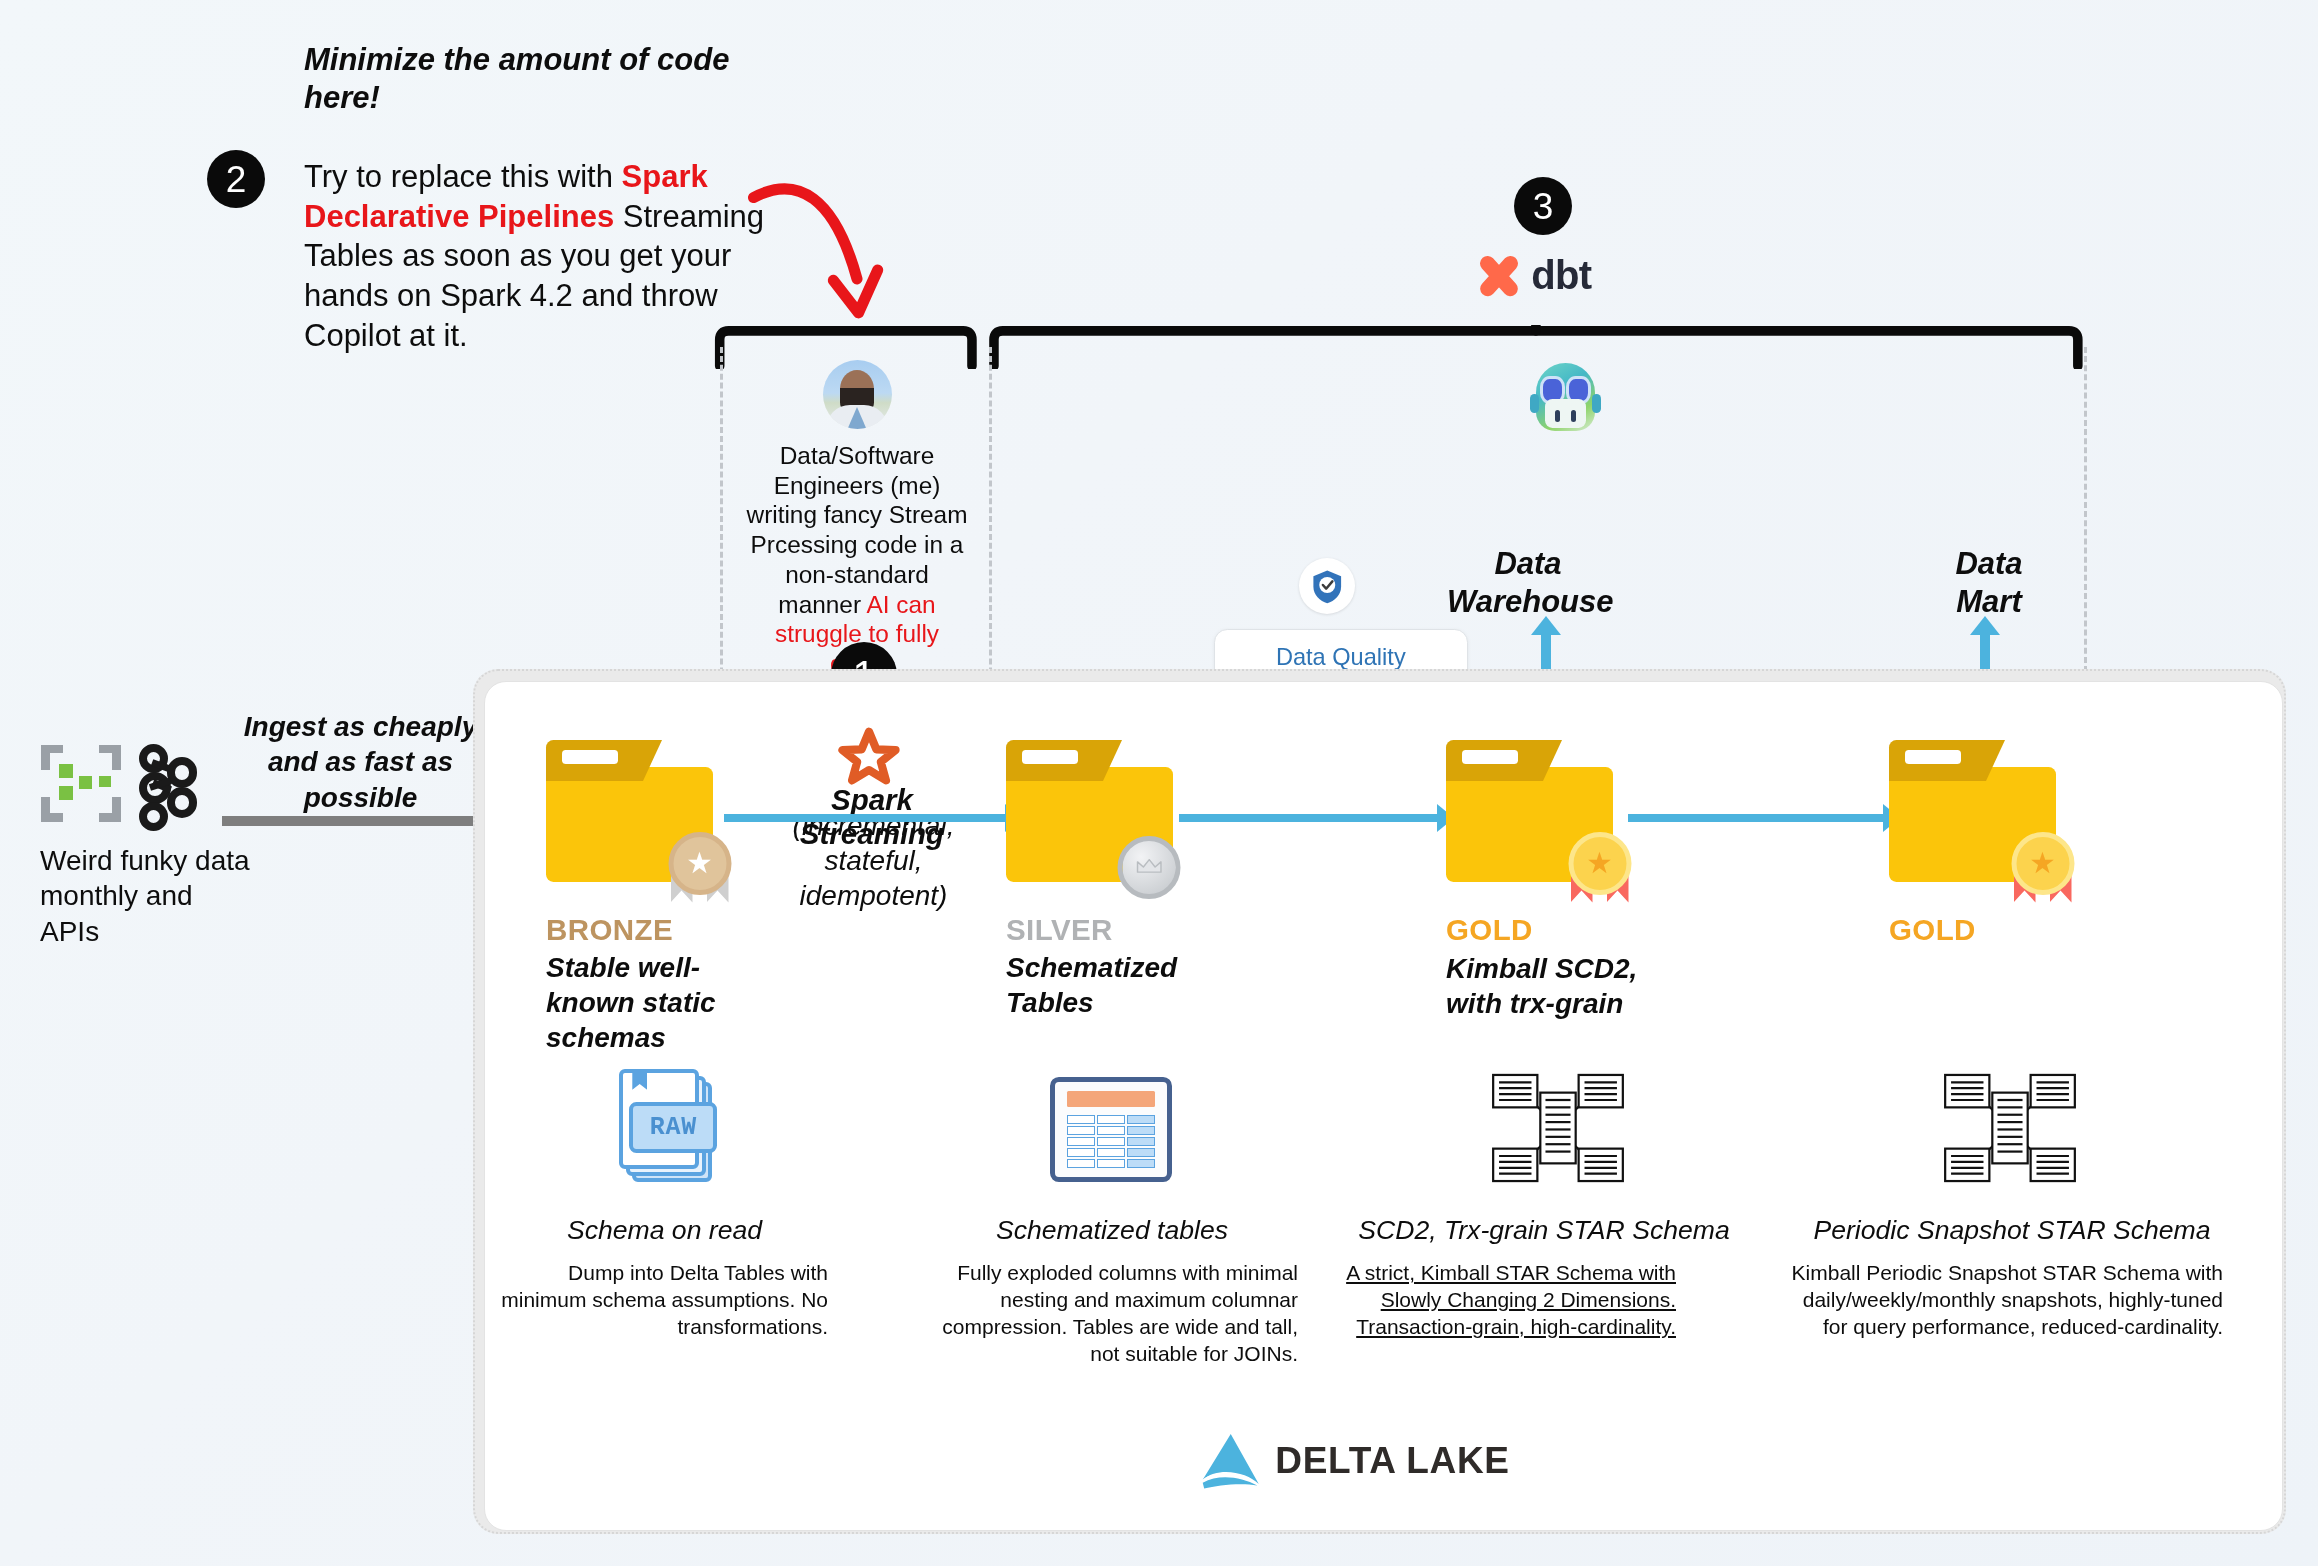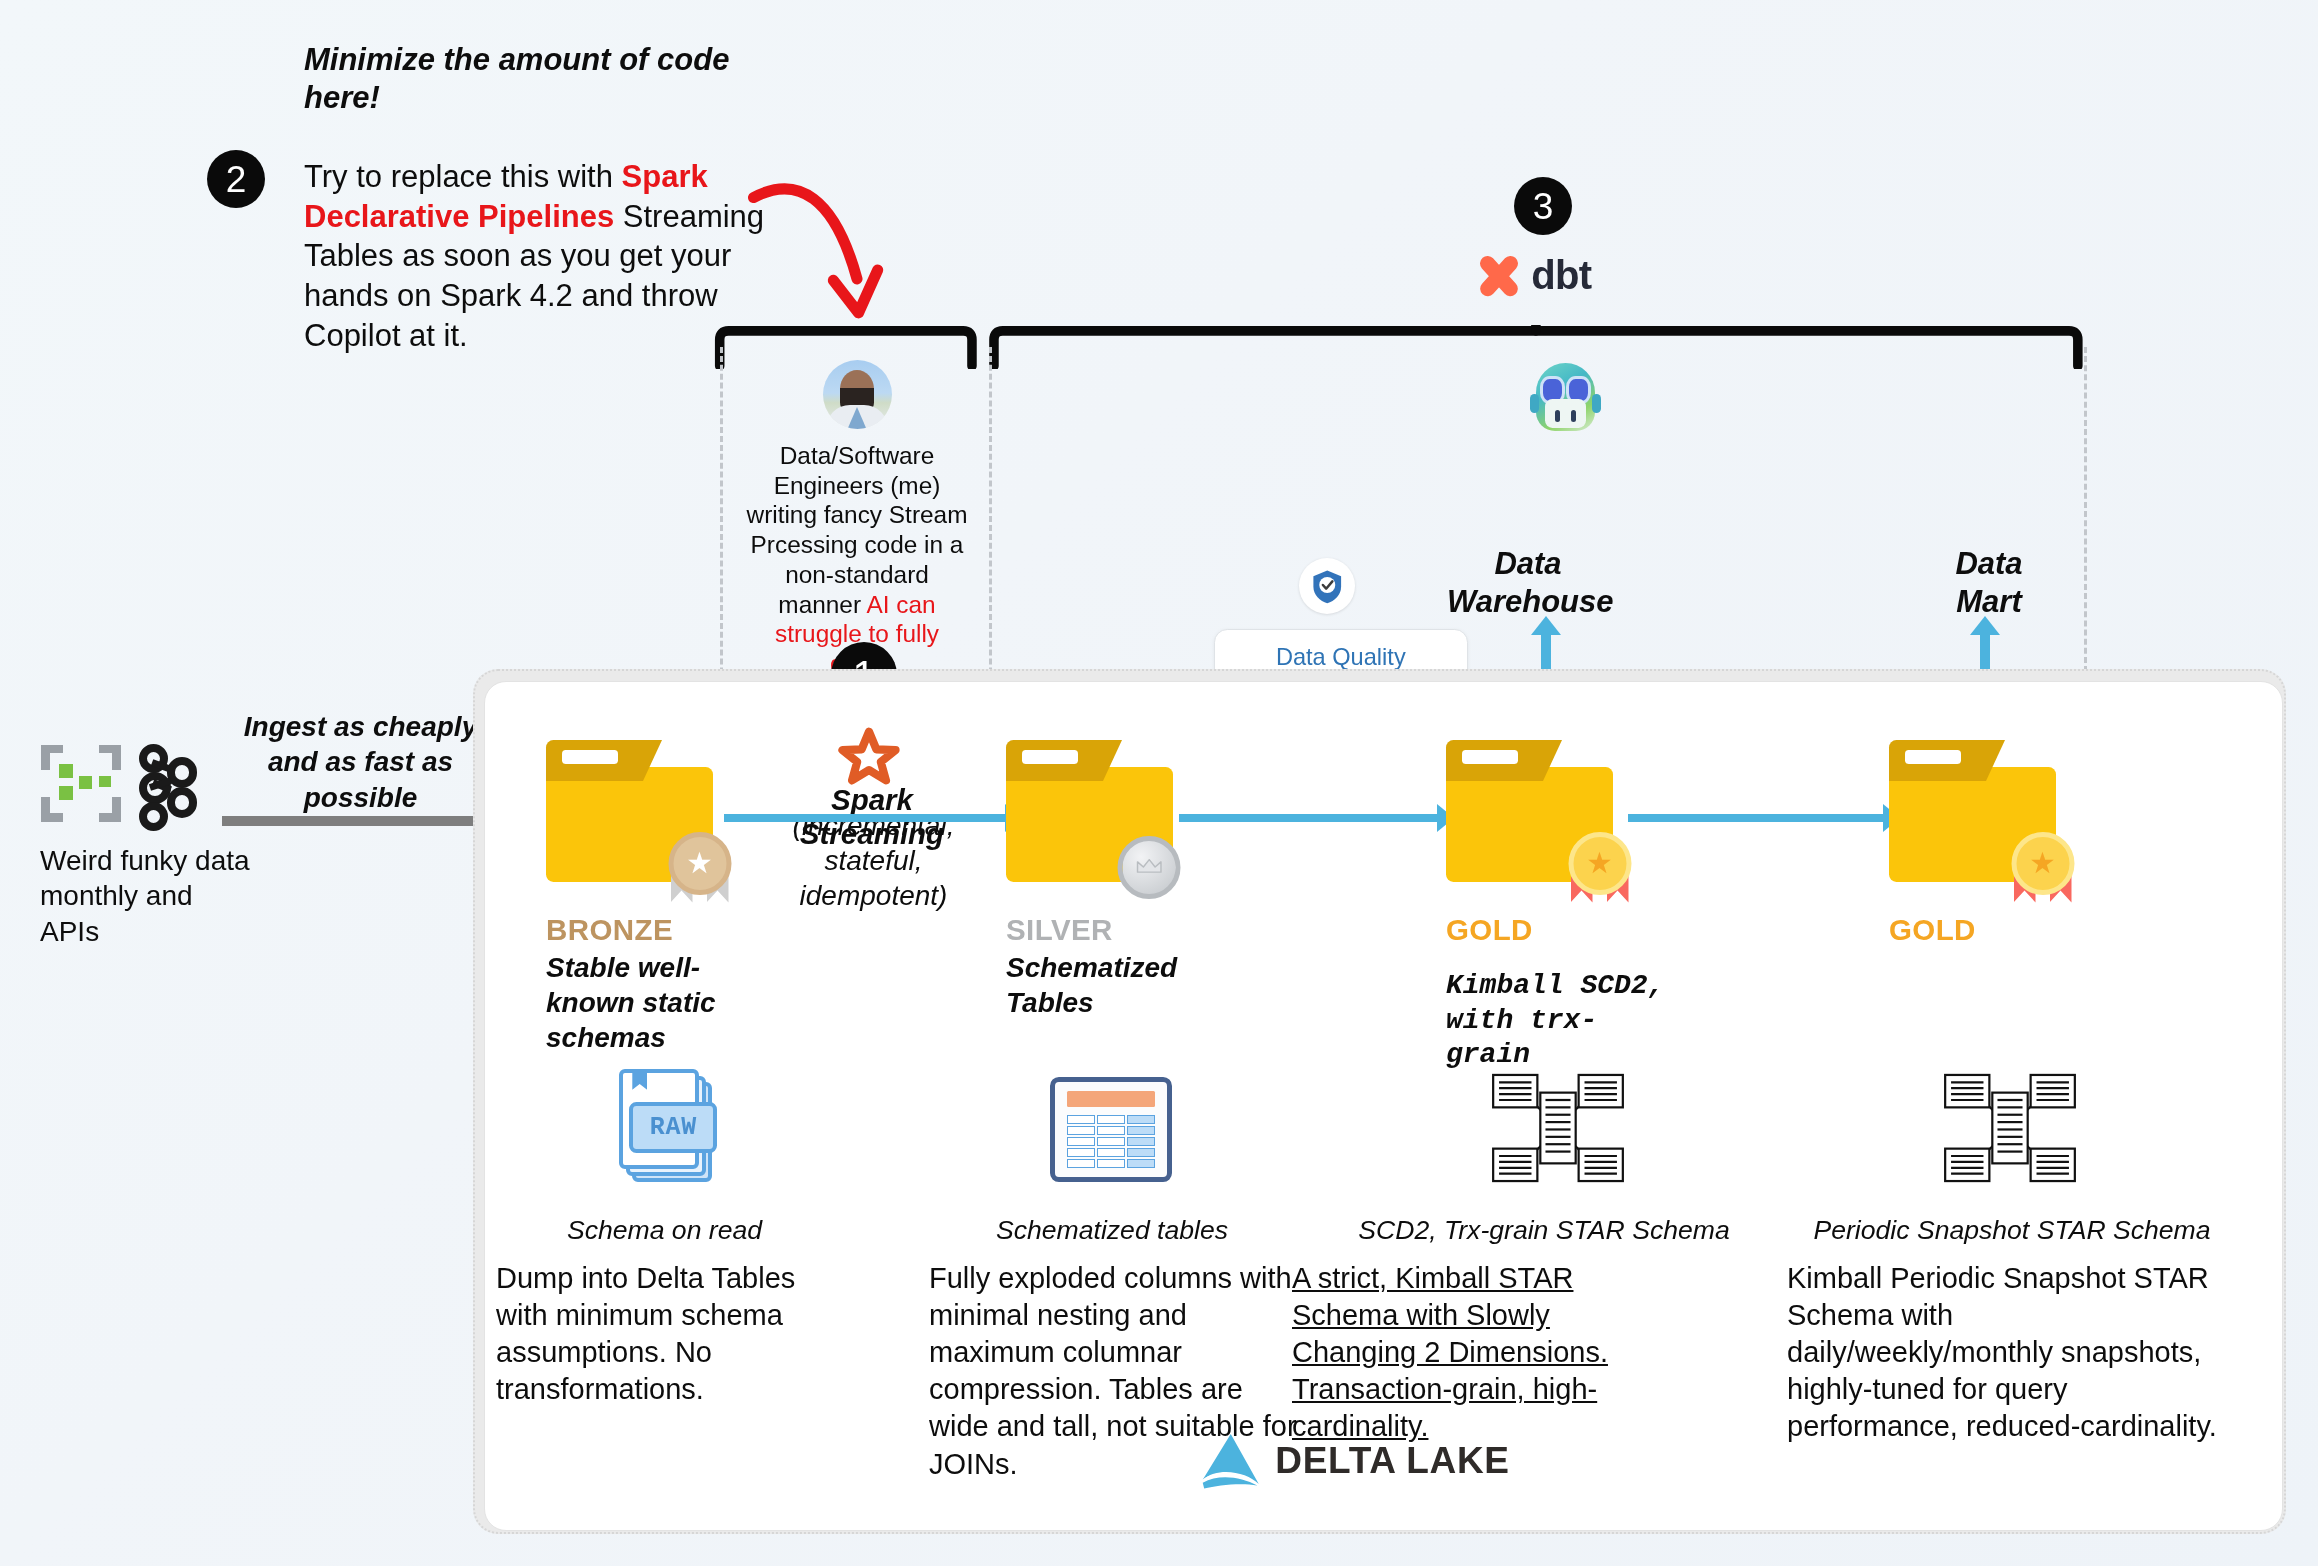--- a/index.html
+++ b/index.html
@@ -100,21 +100,21 @@
     position:absolute;left:50%;top:1.5px;transform:translateX(-50%);
     width:53px;height:53px;border-radius:50%;
     display:flex;align-items:center;justify-content:center;
   }
   .star-glyph{font-size:29.5px;line-height:1;}
 
   
   .tier-name{font-size:29.5px;font-weight:bold;letter-spacing:0.4px;}
   .tier-desc{font-size:28px;font-style:italic;font-weight:bold;line-height:1.24;}
   .tier-sub{font-size:26.6px;font-style:italic;font-weight:normal;text-align:center;}
-  .tier-para{font-size:29px;line-height:1.28;text-align:left;}
+  .tier-para{font-size:21px;line-height:1.28;text-align:right;}
 
   
   .harrow{position:absolute;height:8.1px;background:#4cb3de;}
   .harrow:after{
     content:"";position:absolute;right:-17px;top:50%;transform:translateY(-50%);
     width:0;height:0;border-left:17.7px solid #4cb3de;
     border-top:14px solid transparent;border-bottom:14px solid transparent;
   }
   .varrow{position:absolute;width:9.6px;background:#4cb3de;}
   .varrow:after{
@@ -423,21 +423,21 @@
       <div class="ribbon">
           <i style="left:0;background:#f9685f;"></i>
           <i style="right:0;background:#f9685f;"></i>
         </div>
       <div class="coin" style="background:#fcd34d;border:5.9px solid #fde68a;">
         <span class="star-glyph" style="color:#f5a623;">★</span>
       </div>
     </div>
   </div>
   <div class="tier-name" style="margin-top:31px;color:#f5a623;">GOLD</div>
-  <div class="tier-desc" style="margin-top:22px;width:222px;font-family:Liberation Mono, monospace;">Kimball SCD2, with trx-grain</div>
+  <div class="tier-desc" style="margin-top:5px;width:222px;">Kimball SCD2, with trx-grain</div>
 </div>
 
 <div class="abs" style="left:1484px;top:1072px;">
   <div class="starschema">
     <svg width="148" height="112" viewBox="0 0 200 152">
       <line x1="52" y1="26" x2="100" y2="76" stroke="#111" stroke-width="3"></line>
       <line x1="148" y1="26" x2="100" y2="76" stroke="#111" stroke-width="3"></line>
       <line x1="52" y1="126" x2="100" y2="76" stroke="#111" stroke-width="3"></line>
       <line x1="148" y1="126" x2="100" y2="76" stroke="#111" stroke-width="3"></line>
       <rect x="12" y="4" width="60" height="44" fill="#fff" stroke="#111" stroke-width="3"></rect>

